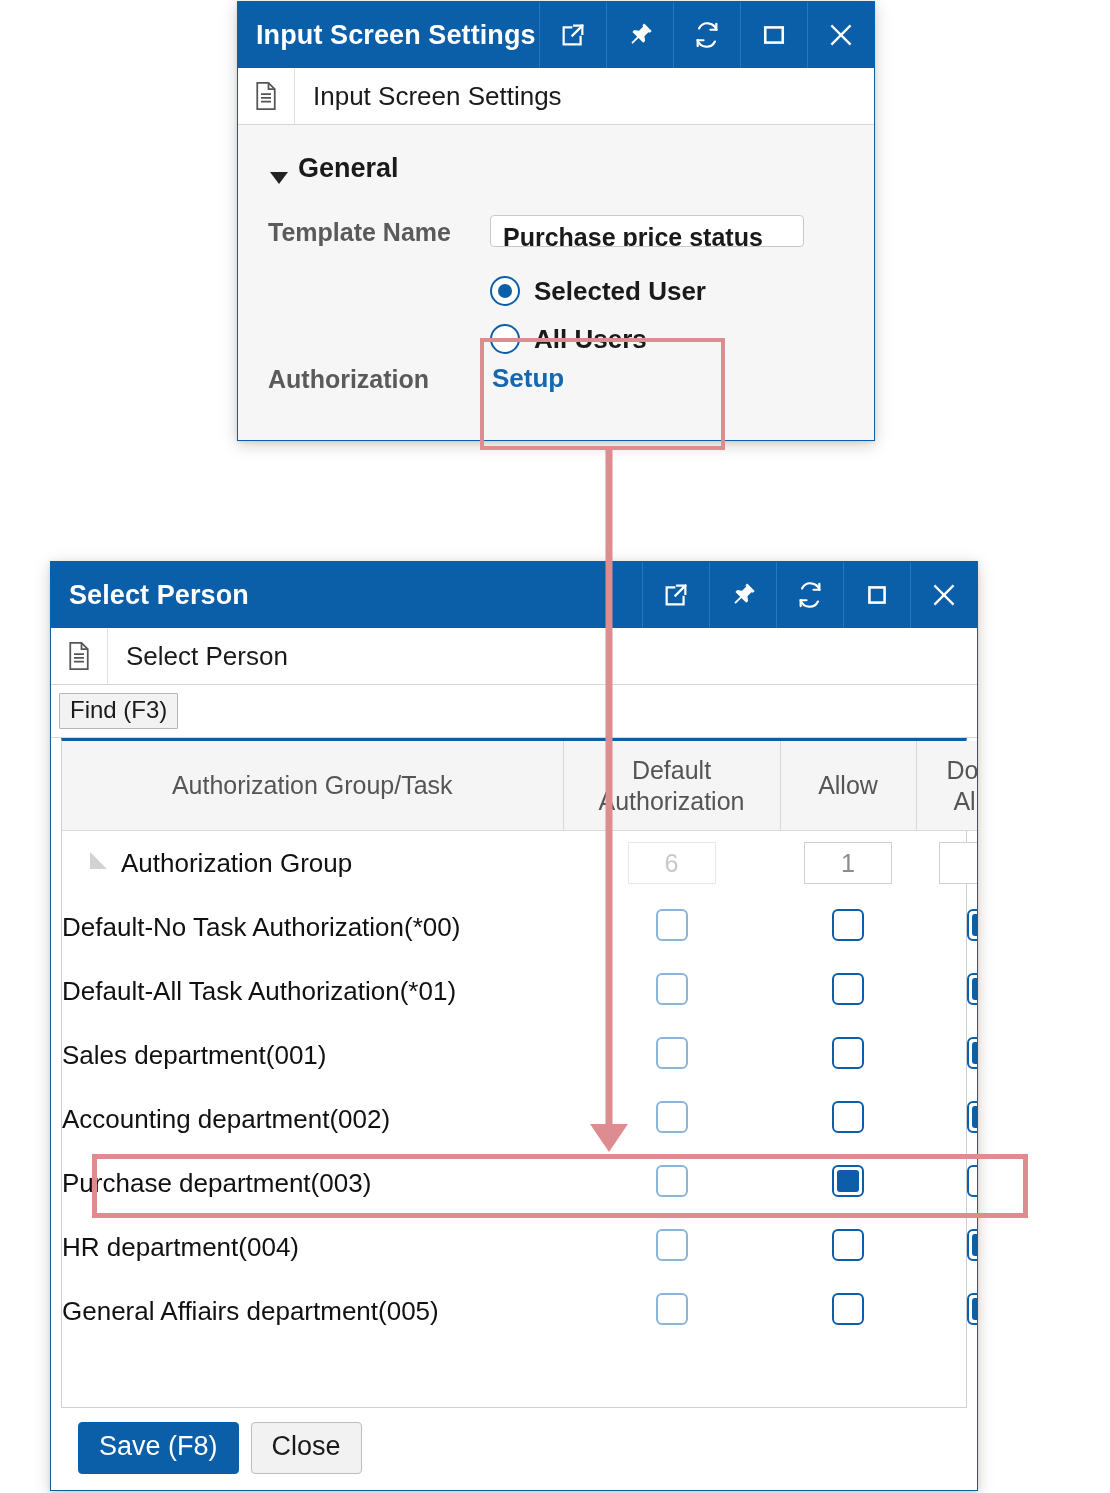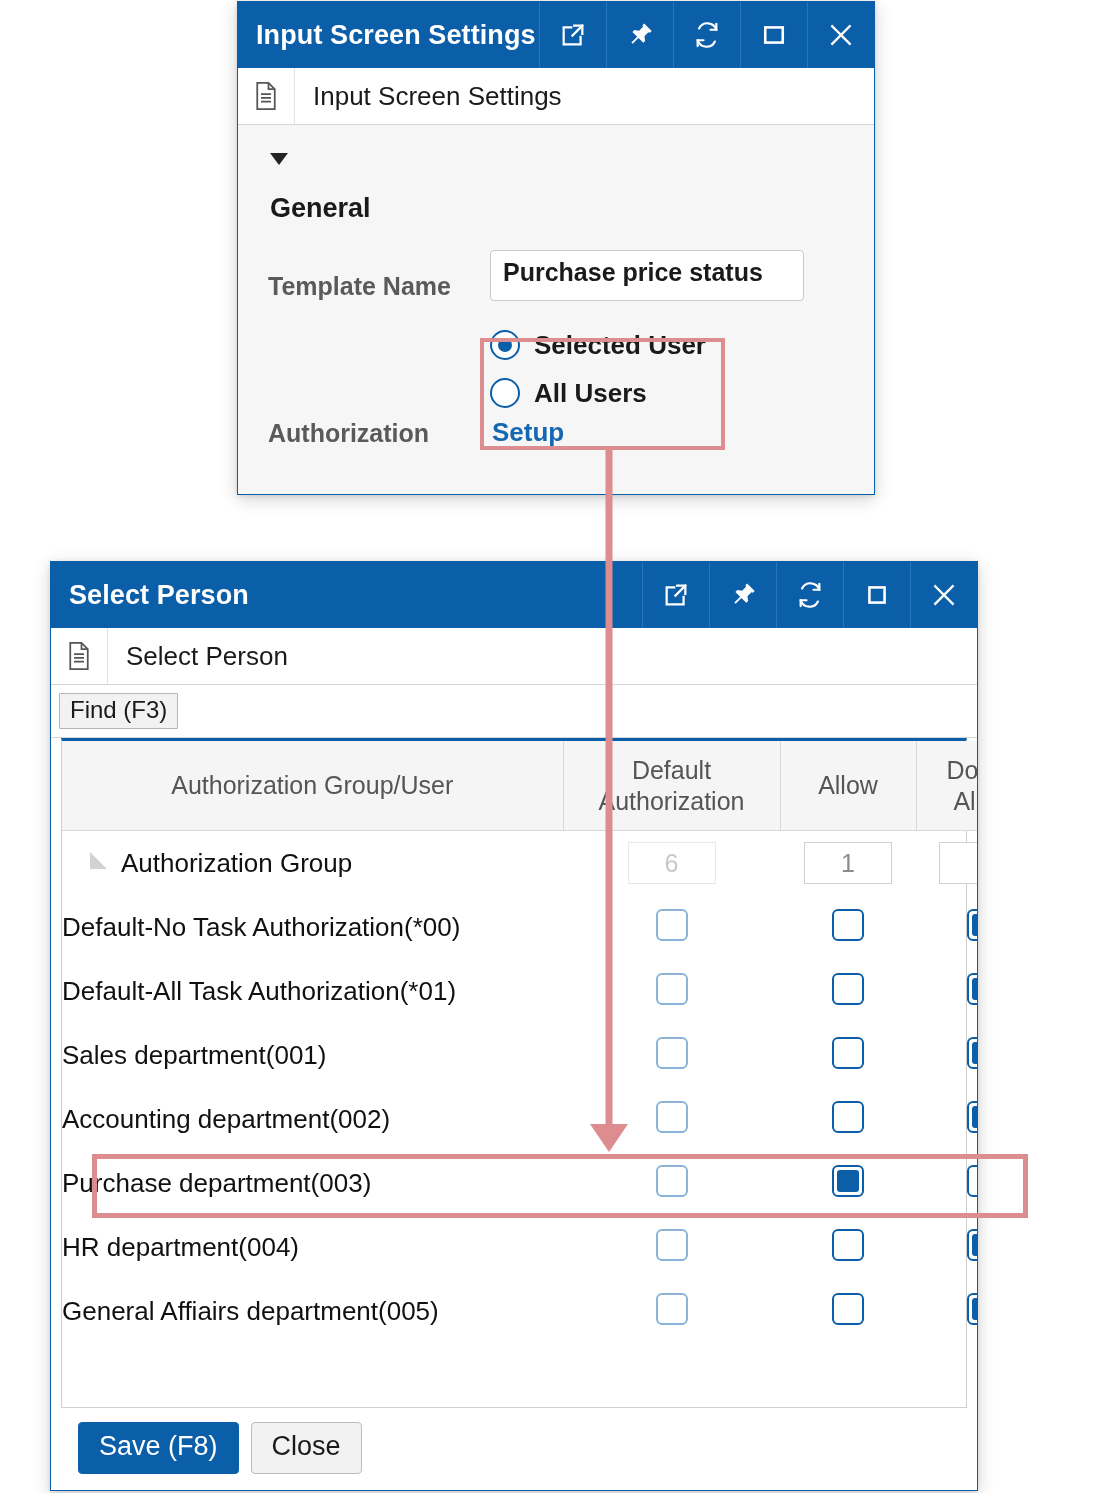--- a/index.html
+++ b/index.html
@@ -88,27 +88,26 @@
     top: 1px;
     width: 638px;
     border: 1px solid #0b5ea8;
   }
   .panel-body {
     background: #f6f6f6;
     padding: 22px 26px 26px 30px;
   }
   .section-head {
     display: flex;
-    align-items: flex-start;
-    gap: 28px;
+    align-items: flex-end;
+    gap: 10px;
     font-size: 27px;
     font-weight: 600;
     color: #1a1a1a;
     margin: 6px 0 26px 2px;
-    flex-direction: column;
   }
   .caret-down {
     width: 0; height: 0;
     border-left: 9px solid transparent;
     border-right: 9px solid transparent;
     border-top: 12px solid #222;
   }
   .form-row {
     display: flex;
     align-items: flex-end;
@@ -117,21 +116,21 @@
   }
   .form-label {
     width: 222px;
     flex: 0 0 222px;
     font-size: 25px;
     color: #5a5a5a;
     padding-top: 8px;
   }
   .text-input {
     width: 314px;
-    height: 51px;
+    height: 32px;
     box-sizing: border-box;
     border: 1px solid #c9c9c9;
     border-radius: 4px;
     background: #ffffff;
     font-size: 25px;
     color: #1a1a1a;
     padding: 0 12px;
     font-family: "Liberation Sans", sans-serif;
     line-height: 42px;
     white-space: nowrap;
@@ -484,21 +483,21 @@
   <div class="grid-wrap">
     <table class="grid">
       <colgroup>
         <col style="width:501px">
           <col style="width:217px">
           <col style="width:136px">
           <col style="width:134px">
       </colgroup>
       <thead>
         <tr>
-          <th>Authorization Group/User</th>
+          <th>Authorization Group/Task</th>
           <th>Default Authorization</th>
           <th>Allow</th>
           <th>Do not Allow</th>
         </tr>
       </thead>
       <tbody>
         <tr>
           <td class="name-cell group">
             <span class="tri-expand"></span><span>Authorization Group</span>
           </td>

